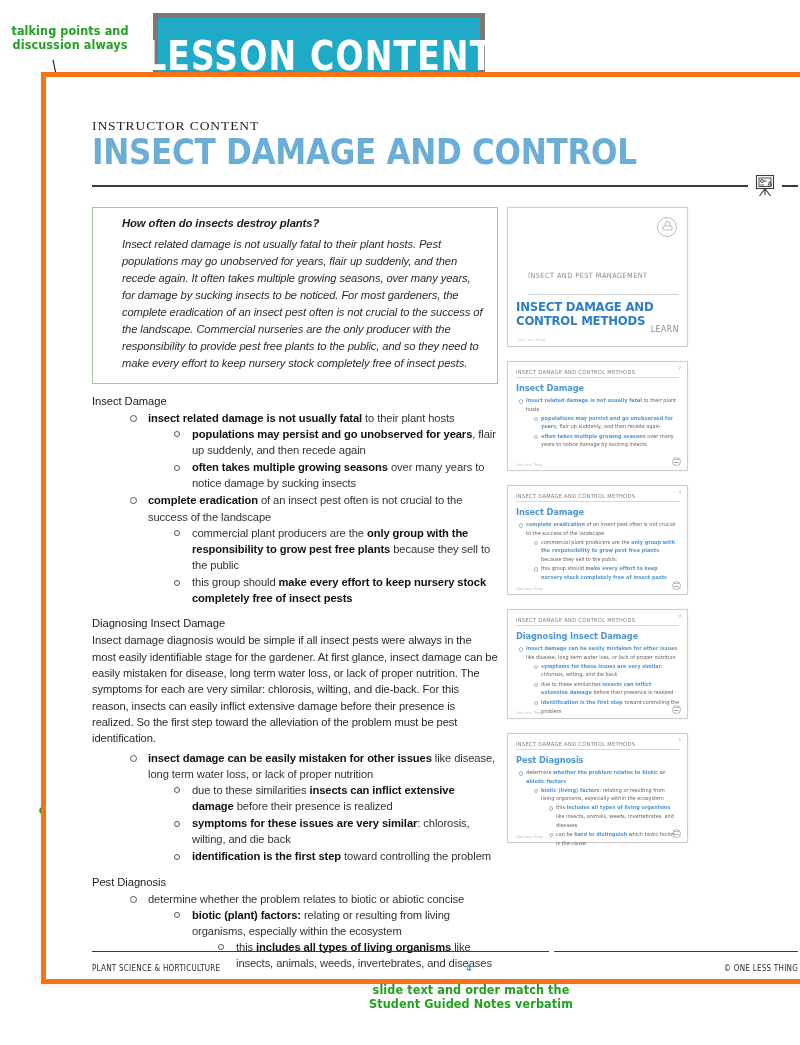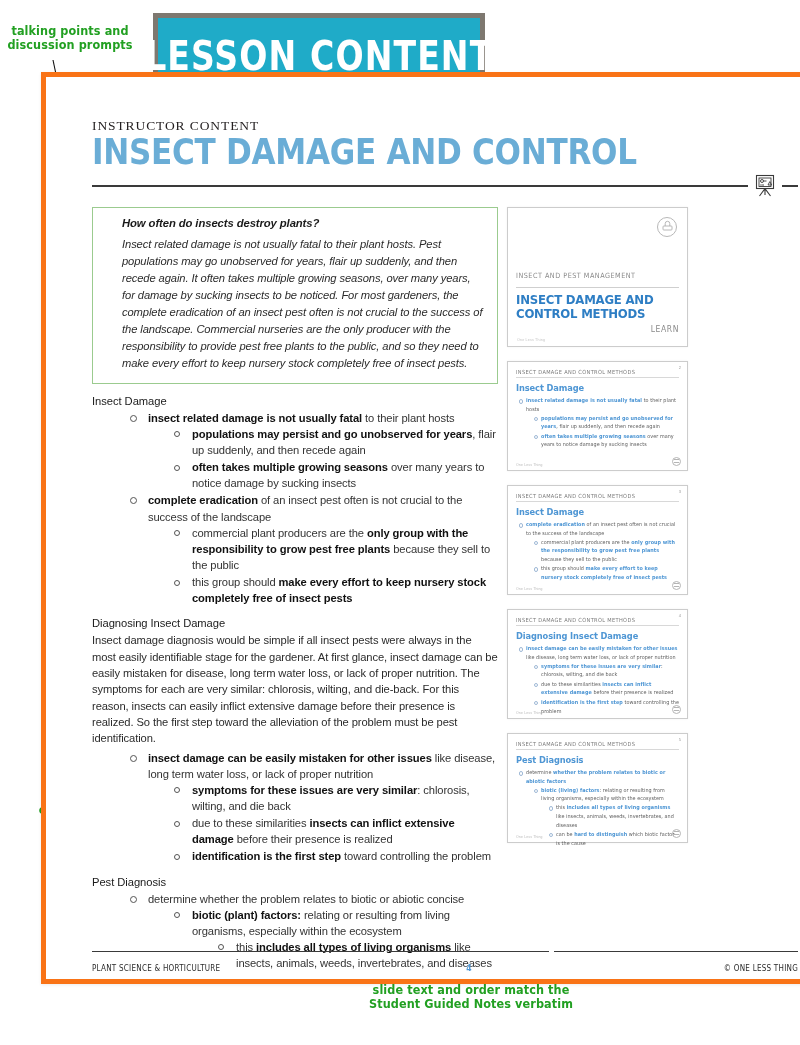--- a/index.html
+++ b/index.html
@@ -255,22 +255,23 @@
     border-top: 0.8px solid #b5b5b5;
     border-bottom: 0.8px solid #b5b5b5;
   }
 
   
   .ts-kicker {
     font-family: "Liberation Sans Narrow", "DejaVu Sans Condensed", "Liberation Sans", sans-serif;
     font-size: 7.2px;
     color: #8a8a8a;
     letter-spacing: 0.5px;
-    padding-bottom: 7px;
+    padding-bottom: 14px;
     border-bottom: 0.8px solid #cfcfcf;
+    margin-left: 12px;
   }
   .ts-title {
     font-family: "Liberation Sans Narrow", "DejaVu Sans Condensed", "Liberation Sans", sans-serif;
     font-weight: bold;
     font-size: 13px;
     line-height: 1.12;
     color: #2E7EC4;
     margin-top: 5px;
     letter-spacing: -0.2px;
   }
@@ -359,21 +360,21 @@
   <line x1="722" y1="174" x2="709" y2="262" stroke="#111" stroke-width="1.1"></line>
   <circle cx="708.5" cy="264.5" r="3.4" fill="none" stroke="#111" stroke-width="1.1"></circle>
 
   <line x1="95" y1="783" x2="116" y2="728" stroke="#111" stroke-width="1.1"></line>
   <circle cx="117" cy="725.5" r="3.4" fill="none" stroke="#111" stroke-width="1.1"></circle>
 
   <line x1="492" y1="978" x2="550" y2="873" stroke="#111" stroke-width="1.1"></line>
   <circle cx="551" cy="870.5" r="3.4" fill="none" stroke="#111" stroke-width="1.1"></circle>
 </svg>
 
-<div class="anno anno-tl">talking points and discussion prompts</div>
+<div class="anno anno-tl">talking points and discussion always</div>
 <div class="anno anno-tr">thumbnail images of corresponding slides</div>
 <div class="anno anno-bl">relevant and concise lesson content</div>
 <div class="anno anno-bc">slide text and order match the Student Guided Notes verbatim</div>
 
 <div class="banner">
   <span class="banner-text">LESSON CONTENT</span>
 </div>
 
 <div class="page">
   <div class="page-inner">
@@ -420,22 +421,22 @@
                     <li><span>commercial plant producers are the <b>only group with the responsibility to grow pest free plants</b> because they sell to the public</span></li>
                     <li><span>this group should <b>make every effort to keep nursery stock completely free of insect pests</b></span></li>
                   </ul></li>
               </ul>
             </div>
             <div class="section">
               <div class="section-head">Diagnosing Insect Damage</div>
               <div class="para">Insect damage diagnosis would be simple if all insect pests were always in the most easily identifiable stage for the gardener. At first glance, insect damage can be easily mistaken for disease, long term water loss, or lack of proper nutrition. The symptoms for each are very similar: chlorosis, wilting, and die-back. For this reason, insects can easily inflict extensive damage before their presence is realized. So the first step toward the alleviation of the problem must be pest identification.</div>
               <ul class="lvl1">
                 <li><span><b>insect damage can be easily mistaken for other issues</b> like disease, long term water loss, or lack of proper nutrition</span><ul class="lvl2">
+                    <li><span>due to these similarities <b>insects can inflict extensive damage</b> before their presence is realized</span></li>
                     <li><span><b>symptoms for these issues are very similar</b>: chlorosis, wilting, and die back</span></li>
-                    <li><span>due to these similarities <b>insects can inflict extensive damage</b> before their presence is realized</span></li>
                     <li><span><b>identification is the first step</b> toward controlling the problem</span></li>
                   </ul></li>
               </ul>
             </div>
             <div class="section">
               <div class="section-head">Pest Diagnosis</div>
               <ul class="lvl1">
                 <li><span>determine whether the problem relates to biotic or abiotic concise</span><ul class="lvl2">
                     <li><span><b>biotic (plant) factors:</b> relating or resulting from living organisms, especially within the ecosystem</span><ul class="lvl3">
                         <li><span>this <b>includes all types of living organisms</b> like insects, animals, weeds, invertebrates, and diseases</span></li>

